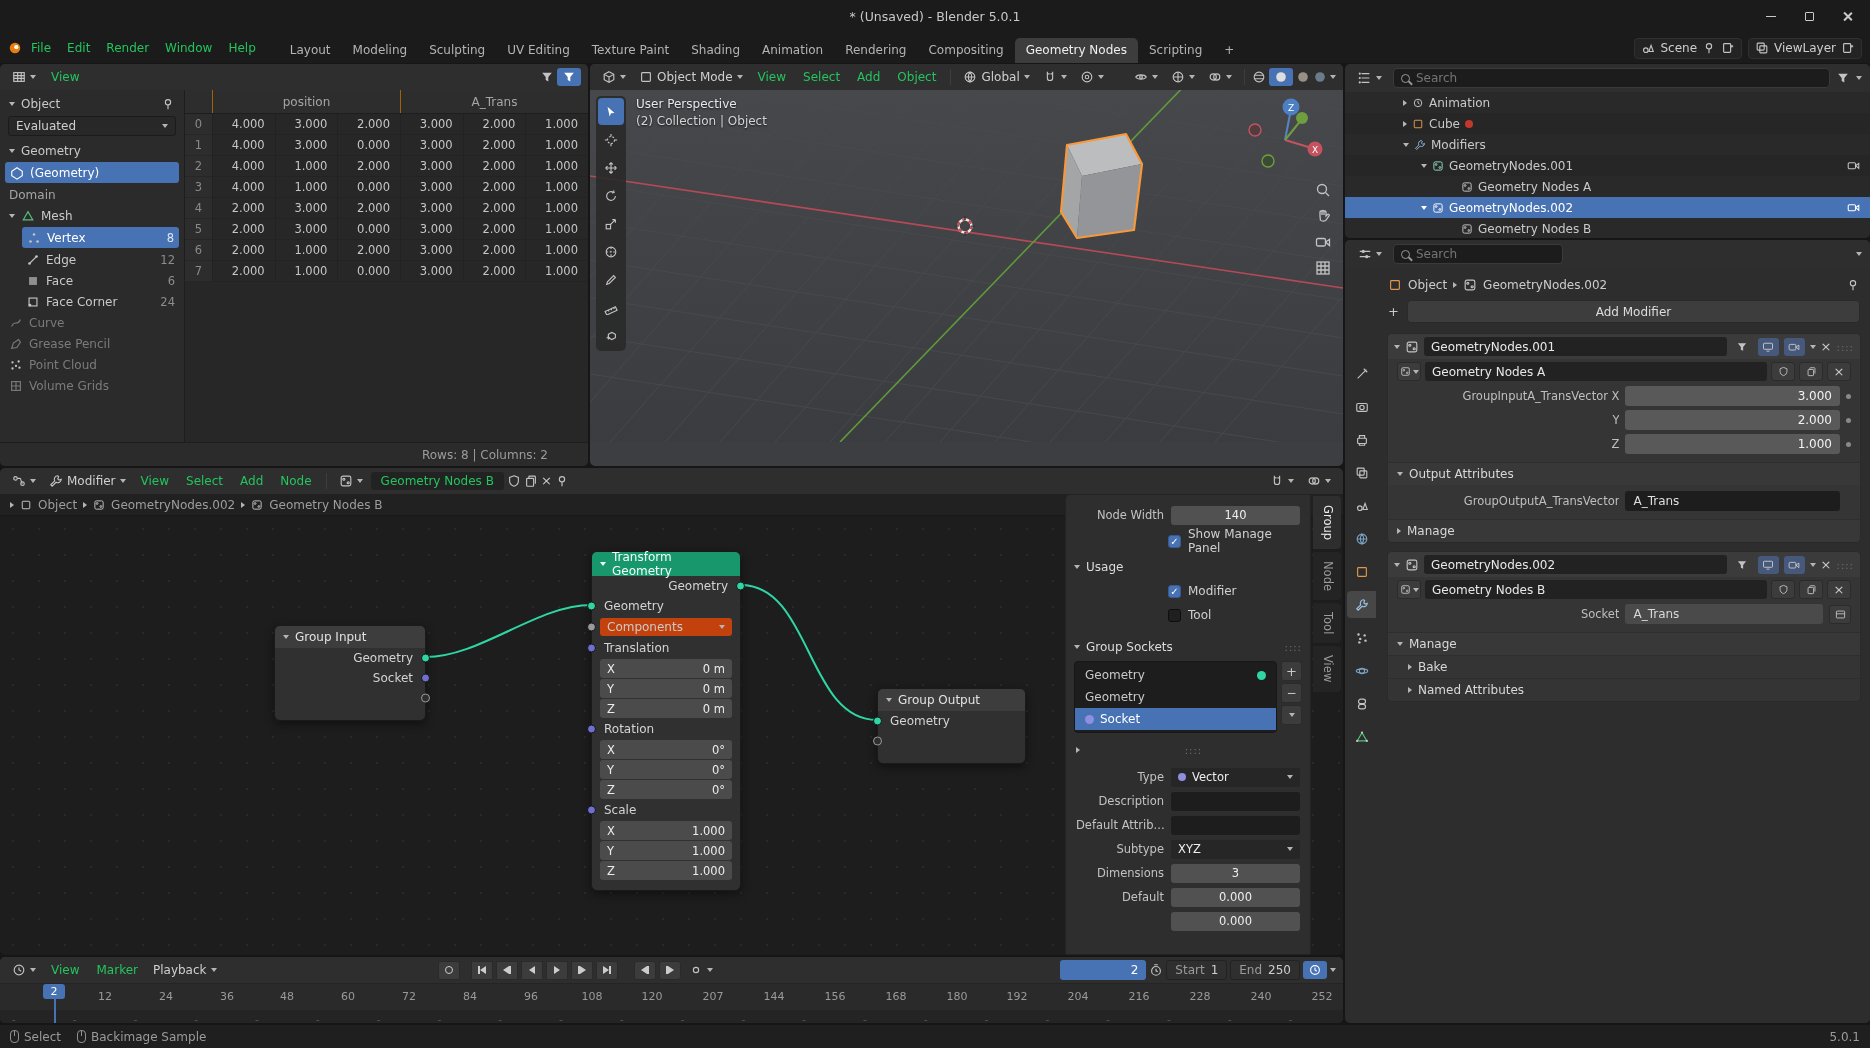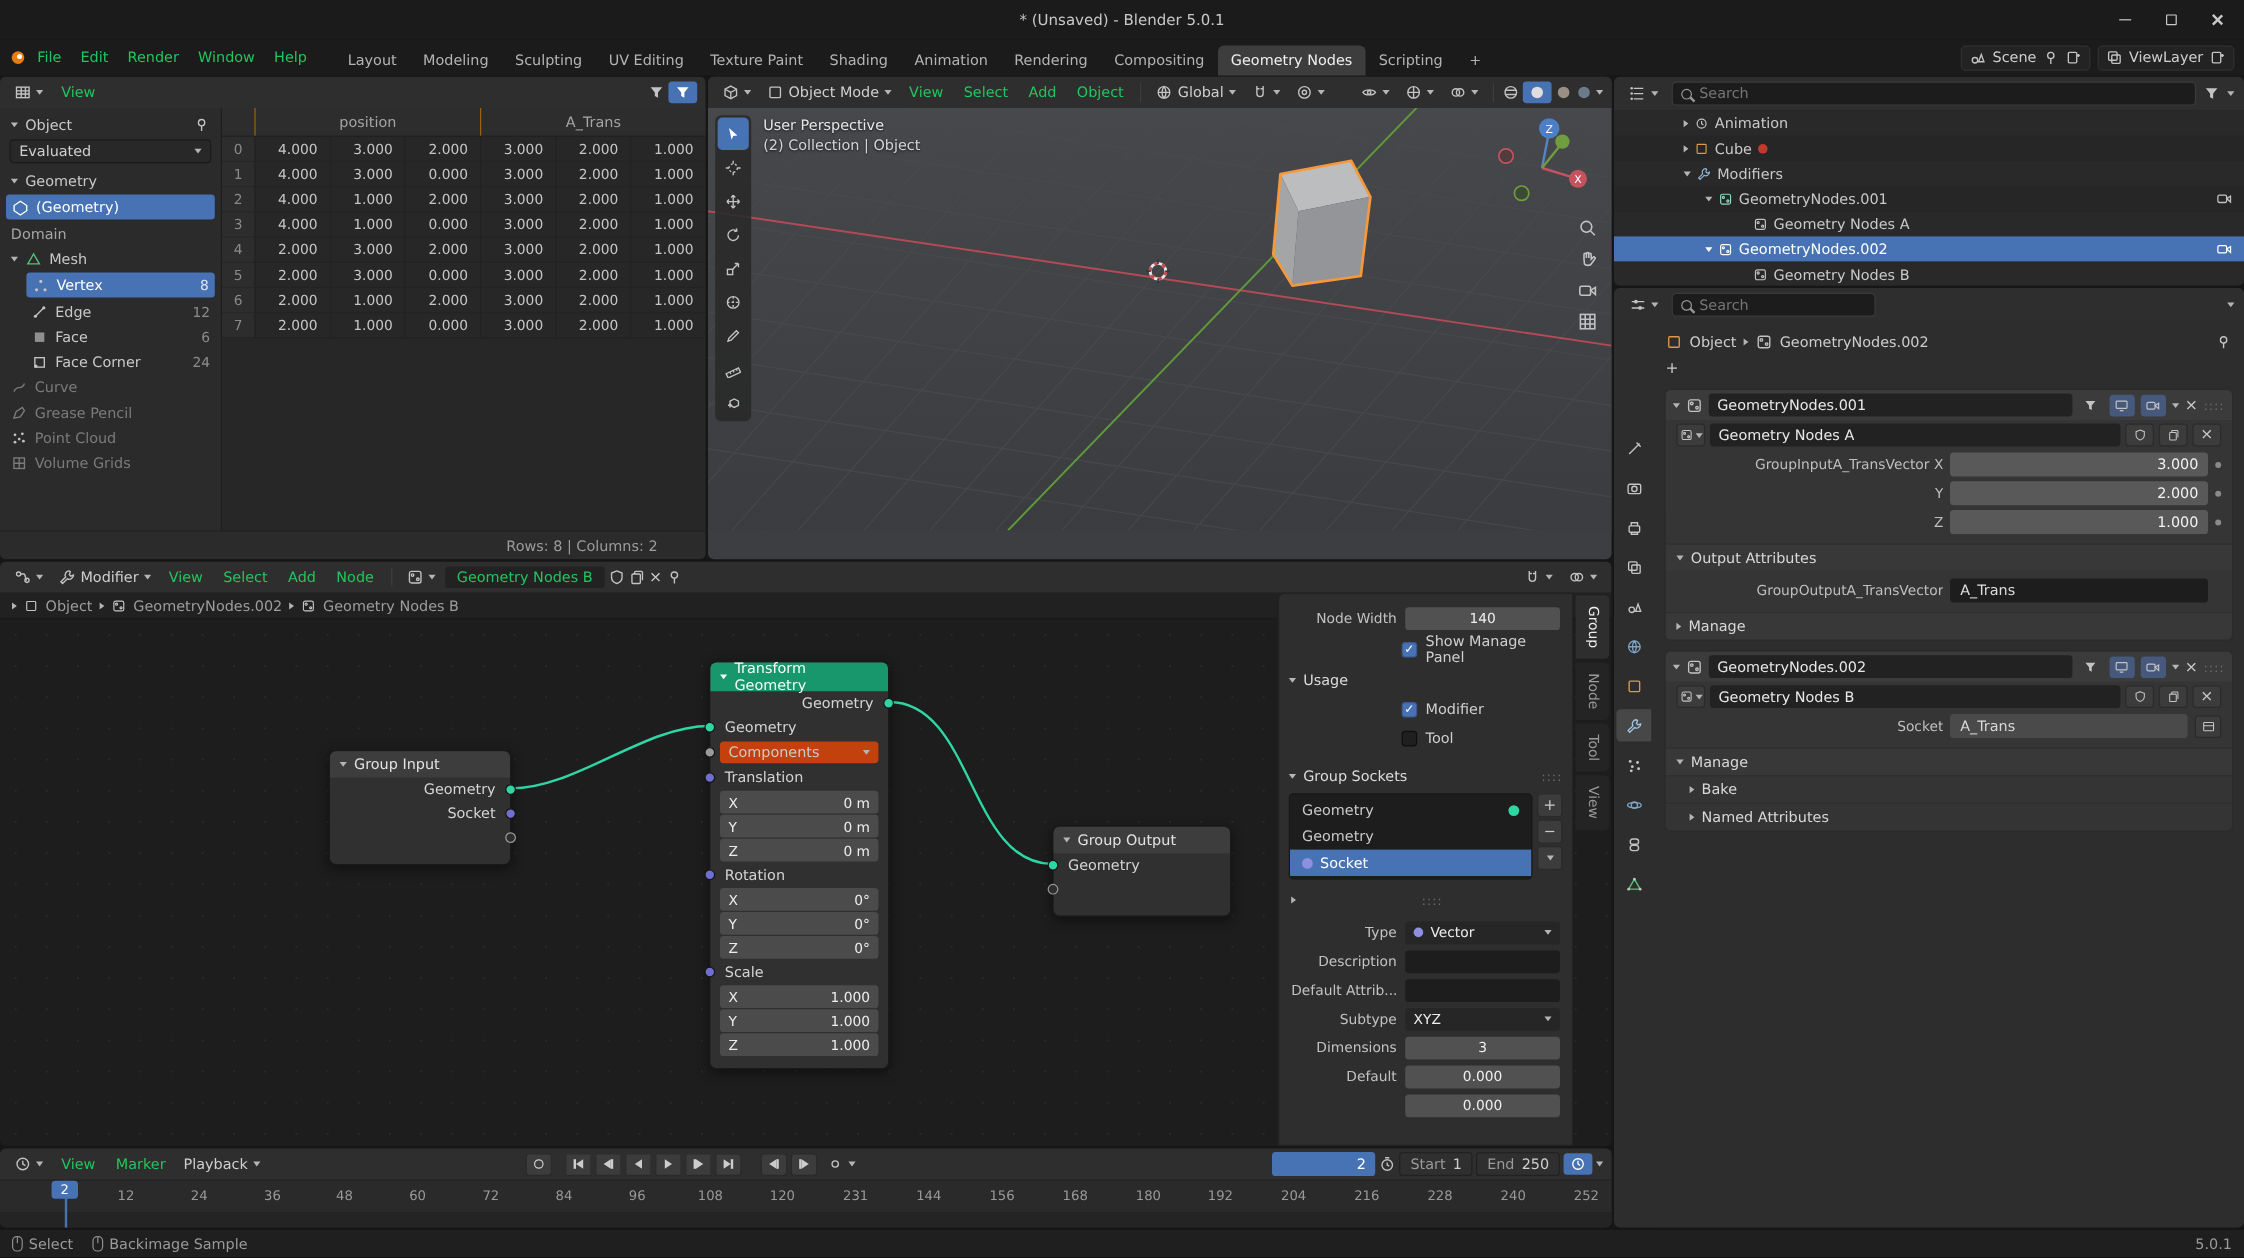--- a/index.html
+++ b/index.html
@@ -1037,21 +1037,21 @@
       <span class="tl-tick" style="left:105px">12</span>
       <span class="tl-tick" style="left:166px">24</span>
       <span class="tl-tick" style="left:227px">36</span>
       <span class="tl-tick" style="left:287px">48</span>
       <span class="tl-tick" style="left:348px">60</span>
       <span class="tl-tick" style="left:409px">72</span>
       <span class="tl-tick" style="left:470px">84</span>
       <span class="tl-tick" style="left:531px">96</span>
       <span class="tl-tick" style="left:592px">108</span>
       <span class="tl-tick" style="left:652px">120</span>
-      <span class="tl-tick" style="left:713px">231</span>
+      <span class="tl-tick" style="left:713px">207</span>
       <span class="tl-tick" style="left:774px">144</span>
       <span class="tl-tick" style="left:835px">156</span>
       <span class="tl-tick" style="left:896px">168</span>
       <span class="tl-tick" style="left:957px">180</span>
       <span class="tl-tick" style="left:1017px">192</span>
       <span class="tl-tick" style="left:1078px">204</span>
       <span class="tl-tick" style="left:1139px">216</span>
       <span class="tl-tick" style="left:1200px">228</span>
       <span class="tl-tick" style="left:1261px">240</span>
       <span class="tl-tick" style="left:1322px">252</span>
@@ -1257,20 +1257,21 @@
             <circle cx="10.5" cy="10" r="1.2"></circle>
           </svg>
         <span>GeometryNodes.002</span>
         <svg class="ic" style="margin-left:auto" viewBox="0 0 16 16">
             <circle cx="8" cy="6" r="3"></circle>
             <path d="M8 9v5"></path>
           </svg>
       </div>
       <div class="addrow">
         <span class="plus-ic"></span>
+        <div class="addmod">Add Modifier</div>
       </div>
 
       <div class="pp">
         <div class="pp-h">
           <span class="chev"></span>
           <svg class="ic" viewBox="0 0 16 16">
               <rect x="2.5" y="2.5" width="11" height="11" rx="2"></rect>
               <circle cx="5.5" cy="6" r="1.2"></circle>
               <circle cx="10.5" cy="10" r="1.2"></circle>
             </svg>

